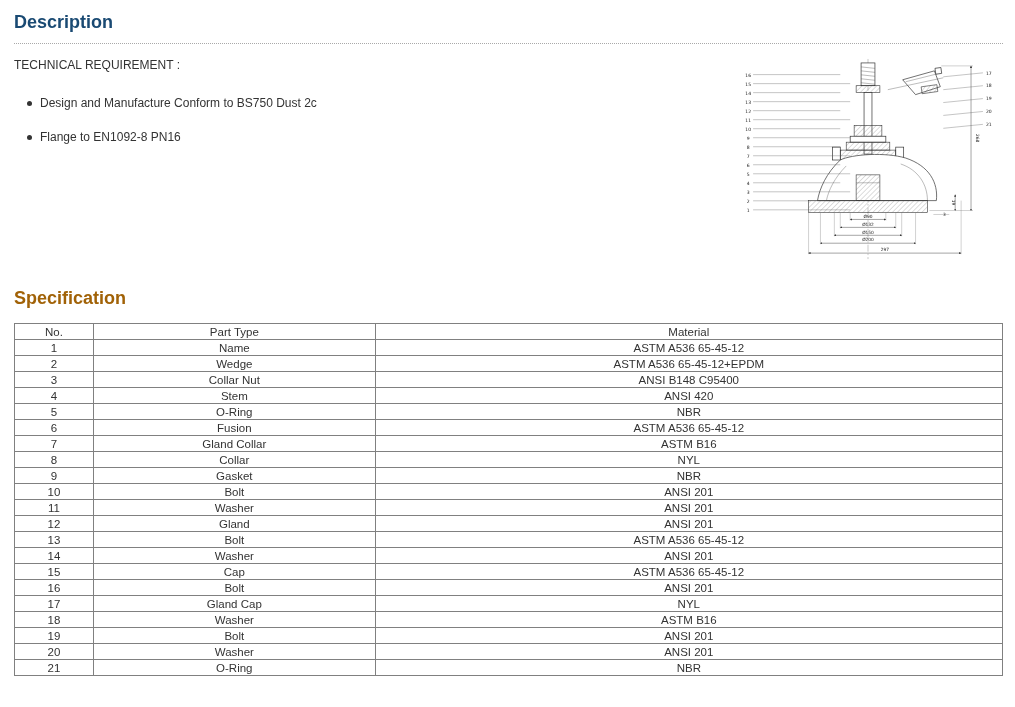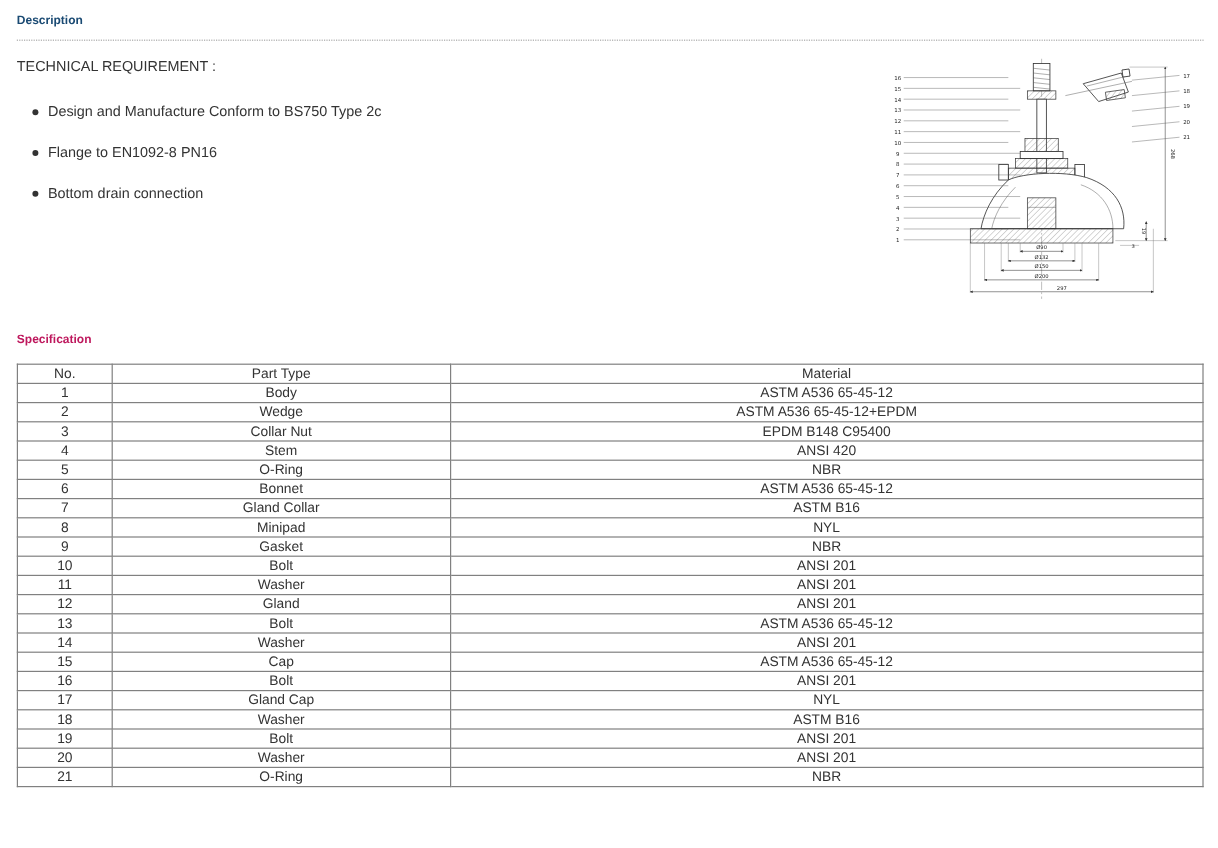--- a/index.html
+++ b/index.html
@@ -7,21 +7,21 @@
   body {
     font-family: "Liberation Sans", sans-serif;
     color: #333333;
     width: 1015px;
     height: 707px;
     overflow: hidden;
   }
   .page { padding: 8px 12px 0 14px; }
 
   .section-heading {
-    font-size: 10px;
+    font-size: 18px;
     font-weight: bold;
     color: #1a4a73;
     margin: 4px 0 10px 0;
   }
   .dotted-sep {
     border-top: 1px dotted #a9a9a9;
     margin: 0 0 12px 0;
     height: 0;
   }
 
@@ -100,23 +100,22 @@
 
   <div>
     <h2 class="section-heading" style="color: rgb(26, 74, 115);">Description</h2>
 
     <div class="dotted-sep"></div>
 
     <div class="desc-body">
       <div class="req-col">
         <p class="tech-req-label">TECHNICAL REQUIREMENT :</p>
         <ul class="req-list">
-            <li>Design and Manufacture Conform to BS750 Type 2c</li>
+            <li>Design and Manufacture Conform to BS750 Dust 2c</li>
             <li>Flange to EN1092-8 PN16</li>
-            <li>Bottom drain connection</li>
           </ul>
       </div>
 
       <div class="drawing-wrap">
         <svg id="valve-svg" viewBox="0 0 262 212" width="260" height="210" xmlns="http://www.w3.org/2000/svg">
           <defs>
             <pattern id="hatch" width="3.5" height="3.5" patternUnits="userSpaceOnUse" patternTransform="rotate(45)">
               <line x1="0" y1="0" x2="0" y2="3.5" stroke="#666" stroke-width="0.45"></line>
             </pattern>
             <marker id="arr" viewBox="0 0 10 10" refX="9" refY="5" markerWidth="5" markerHeight="5" orient="auto-start-reverse">
@@ -238,74 +237,74 @@
             <text x="147" y="197.2" font-size="4.4" text-anchor="middle" fill="#222" font-family="&quot;DejaVu Sans&quot;, sans-serif">297</text>
             <text x="239" y="83" font-size="4.4" text-anchor="middle" fill="#222" font-family="&quot;DejaVu Sans&quot;, sans-serif" transform="rotate(90 239 83)">268</text>
             <text x="214.5" y="148" font-size="4.4" text-anchor="middle" fill="#222" font-family="&quot;DejaVu Sans&quot;, sans-serif" transform="rotate(90 214.5 148)">19</text>
             <text x="207" y="162" font-size="4.4" text-anchor="middle" fill="#222" font-family="&quot;DejaVu Sans&quot;, sans-serif">3</text>
           </svg>
       </div>
     </div>
   </div>
 
   <div class="spec-section">
-    <h2 class="section-heading" style="color: #be185d;">Specification</h2>
+    <h2 class="section-heading" style="color: #a16207;">Specification</h2>
 
     <table class="spec-table">
       <colgroup>
         <col style="width:8%">
         <col style="width:28.5%">
         <col style="width:63.5%">
       </colgroup>
       <thead>
         <tr>
           <th>No.</th>
           <th>Part Type</th>
           <th>Material</th>
         </tr>
       </thead>
       <tbody>
           <tr>
             <td>1</td>
-            <td>Body</td>
+            <td>Name</td>
             <td>ASTM A536 65-45-12</td>
           </tr>
           <tr>
             <td>2</td>
             <td>Wedge</td>
             <td>ASTM A536 65-45-12+EPDM</td>
           </tr>
           <tr>
             <td>3</td>
             <td>Collar Nut</td>
-            <td>EPDM B148 C95400</td>
+            <td>ANSI B148 C95400</td>
           </tr>
           <tr>
             <td>4</td>
             <td>Stem</td>
             <td>ANSI 420</td>
           </tr>
           <tr>
             <td>5</td>
             <td>O-Ring</td>
             <td>NBR</td>
           </tr>
           <tr>
             <td>6</td>
-            <td>Bonnet</td>
+            <td>Fusion</td>
             <td>ASTM A536 65-45-12</td>
           </tr>
           <tr>
             <td>7</td>
             <td>Gland Collar</td>
             <td>ASTM B16</td>
           </tr>
           <tr>
             <td>8</td>
-            <td>Minipad</td>
+            <td>Collar</td>
             <td>NYL</td>
           </tr>
           <tr>
             <td>9</td>
             <td>Gasket</td>
             <td>NBR</td>
           </tr>
           <tr>
             <td>10</td>
             <td>Bolt</td>

